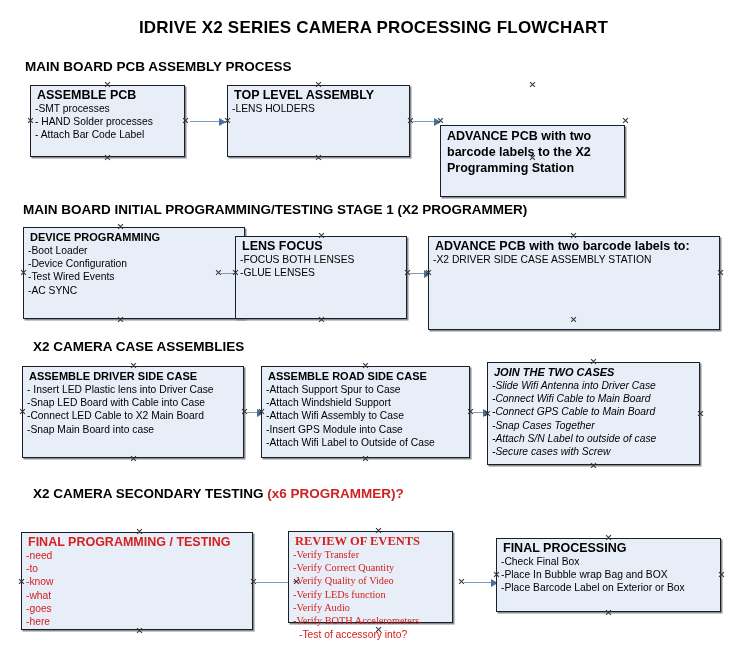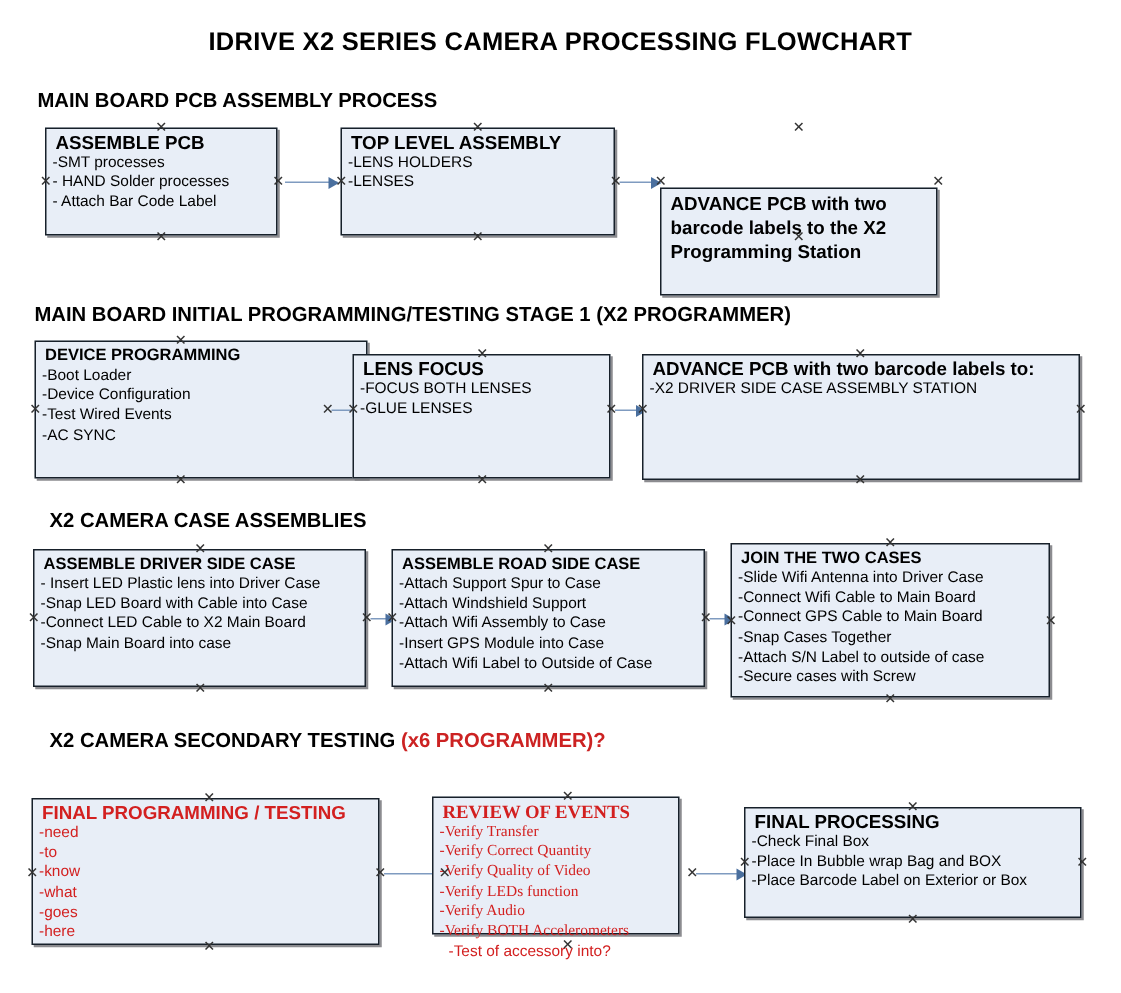--- a/index.html
+++ b/index.html
@@ -116,21 +116,20 @@
   <div class="hx" style="left:27px;top:117px;"></div>
   <div class="hx" style="left:182px;top:117px;"></div>
 
   <div class="conn" style="left:190px;top:121px;width:35px;">
     <div class="head"></div>
   </div>
 
   <div class="box hdr-lg" style="left:227px;top:85px;width:183px;height:72px;">
     <div class="hdr">TOP LEVEL ASSEMBLY</div>
     <div class="li">-LENS HOLDERS</div>
-    <div class="li">-LENSES</div>
   </div>
   <div class="hx" style="left:315px;top:81px;"></div>
   <div class="hx" style="left:315px;top:154px;"></div>
   <div class="hx" style="left:224px;top:117px;"></div>
   <div class="hx" style="left:407px;top:117px;"></div>
 
   <div class="conn" style="left:413px;top:121px;width:27px;">
     <div class="head"></div>
   </div>
 
@@ -167,21 +166,21 @@
   </div>
   <div class="hx" style="left:318px;top:232px;"></div>
   <div class="hx" style="left:318px;top:316px;"></div>
   <div class="hx" style="left:232px;top:269px;"></div>
   <div class="hx" style="left:404px;top:269px;"></div>
 
   <div class="conn" style="left:410px;top:273px;width:20px;">
     <div class="head"></div>
   </div>
 
-  <div class="box hdr-lg" style="left:428px;top:236px;width:292px;height:84px;">
+  <div class="box hdr-lg" style="left:428px;top:236px;width:292px;height:94px;">
     <div class="hdr">ADVANCE PCB with two barcode labels to:</div>
     <div class="li">-X2 DRIVER  SIDE  CASE  ASSEMBLY STATION</div>
   </div>
   <div class="hx" style="left:570px;top:232px;"></div>
   <div class="hx" style="left:570px;top:316px;"></div>
   <div class="hx" style="left:425px;top:269px;"></div>
   <div class="hx" style="left:717px;top:269px;"></div>
 
   <div class="section-title" style="left:33px;top:339px;">X2 CAMERA CASE ASSEMBLIES</div>
 
@@ -211,21 +210,21 @@
   </div>
   <div class="hx" style="left:362px;top:362px;"></div>
   <div class="hx" style="left:362px;top:455px;"></div>
   <div class="hx" style="left:258px;top:408px;"></div>
   <div class="hx" style="left:467px;top:408px;"></div>
 
   <div class="conn" style="left:473px;top:412px;width:16px;">
     <div class="head"></div>
   </div>
 
-  <div class="box hdr-sm" style="left:487px;top:362px;width:213px;height:103px;">
+  <div class="box hdr-sm" style="left:487px;top:362px;width:213px;height:103px;font-style:italic;">
     <div class="hdr">JOIN THE TWO CASES</div>
     <div class="li">-Slide Wifi Antenna into Driver Case</div>
     <div class="li">-Connect Wifi Cable to Main Board</div>
     <div class="li">-Connect GPS Cable to Main Board</div>
     <div class="li">-Snap Cases Together</div>
     <div class="li">-Attach S/N Label to outside of case</div>
     <div class="li">-Secure cases with Screw</div>
   </div>
   <div class="hx" style="left:590px;top:358px;"></div>
   <div class="hx" style="left:590px;top:462px;"></div>

